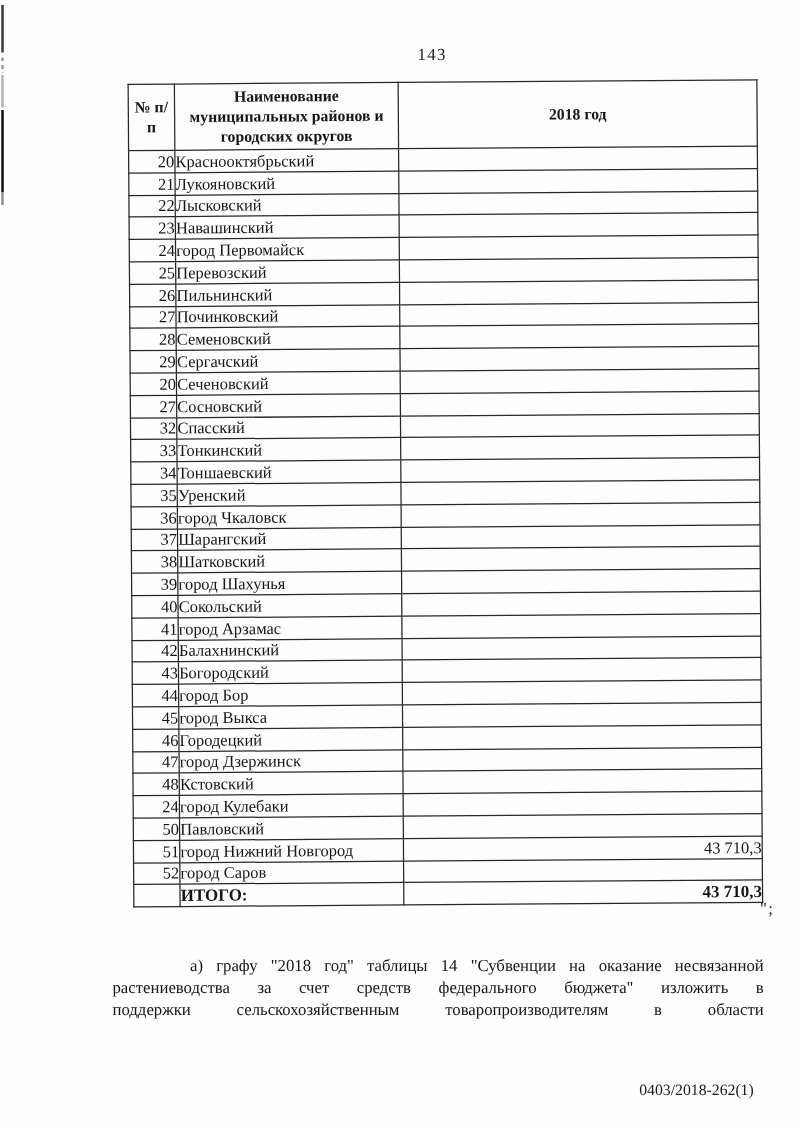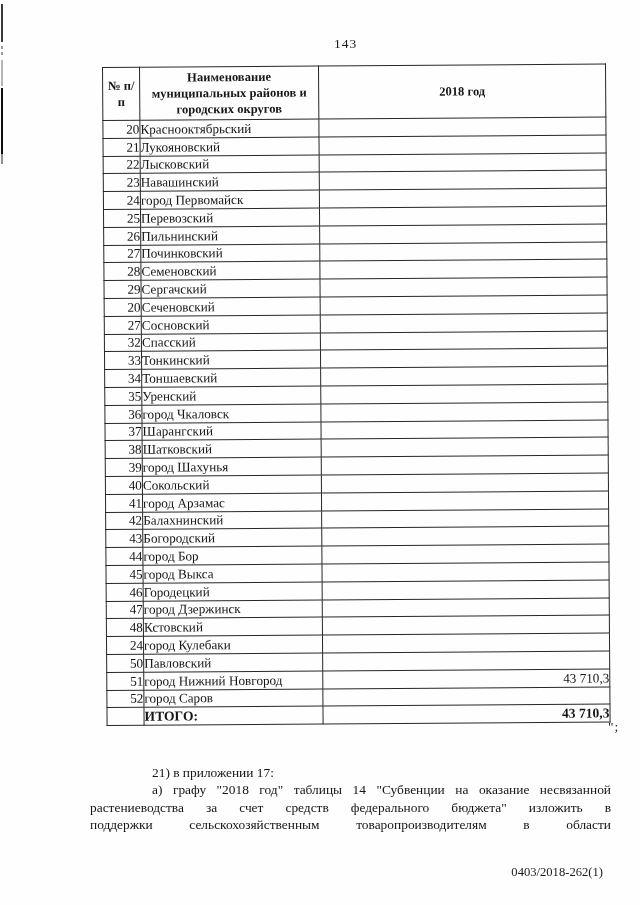--- a/index.html
+++ b/index.html
@@ -343,21 +343,20 @@
         <td class="c-num"></td>
         <td class="c-name">ИТОГО:</td>
         <td class="c-val">43 710,3</td>
       </tr>
     </tbody>
   </table>
 
   <div class="after-mark">";</div>
 
   <div class="body-text">
-    <p class="indent">21) в приложении 17:</p>
     <p class="indent just">а) графу "2018 год" таблицы 14 "Субвенции на оказание несвязанной</p>
     <p class="just">растениеводства за счет средств федерального бюджета" изложить в</p>
     <p class="just">поддержки сельскохозяйственным товаропроизводителям в области</p>
   </div>
 
   <div class="footer-code">0403/2018-262(1)</div>
 
 </div>
 
 </body></html>

